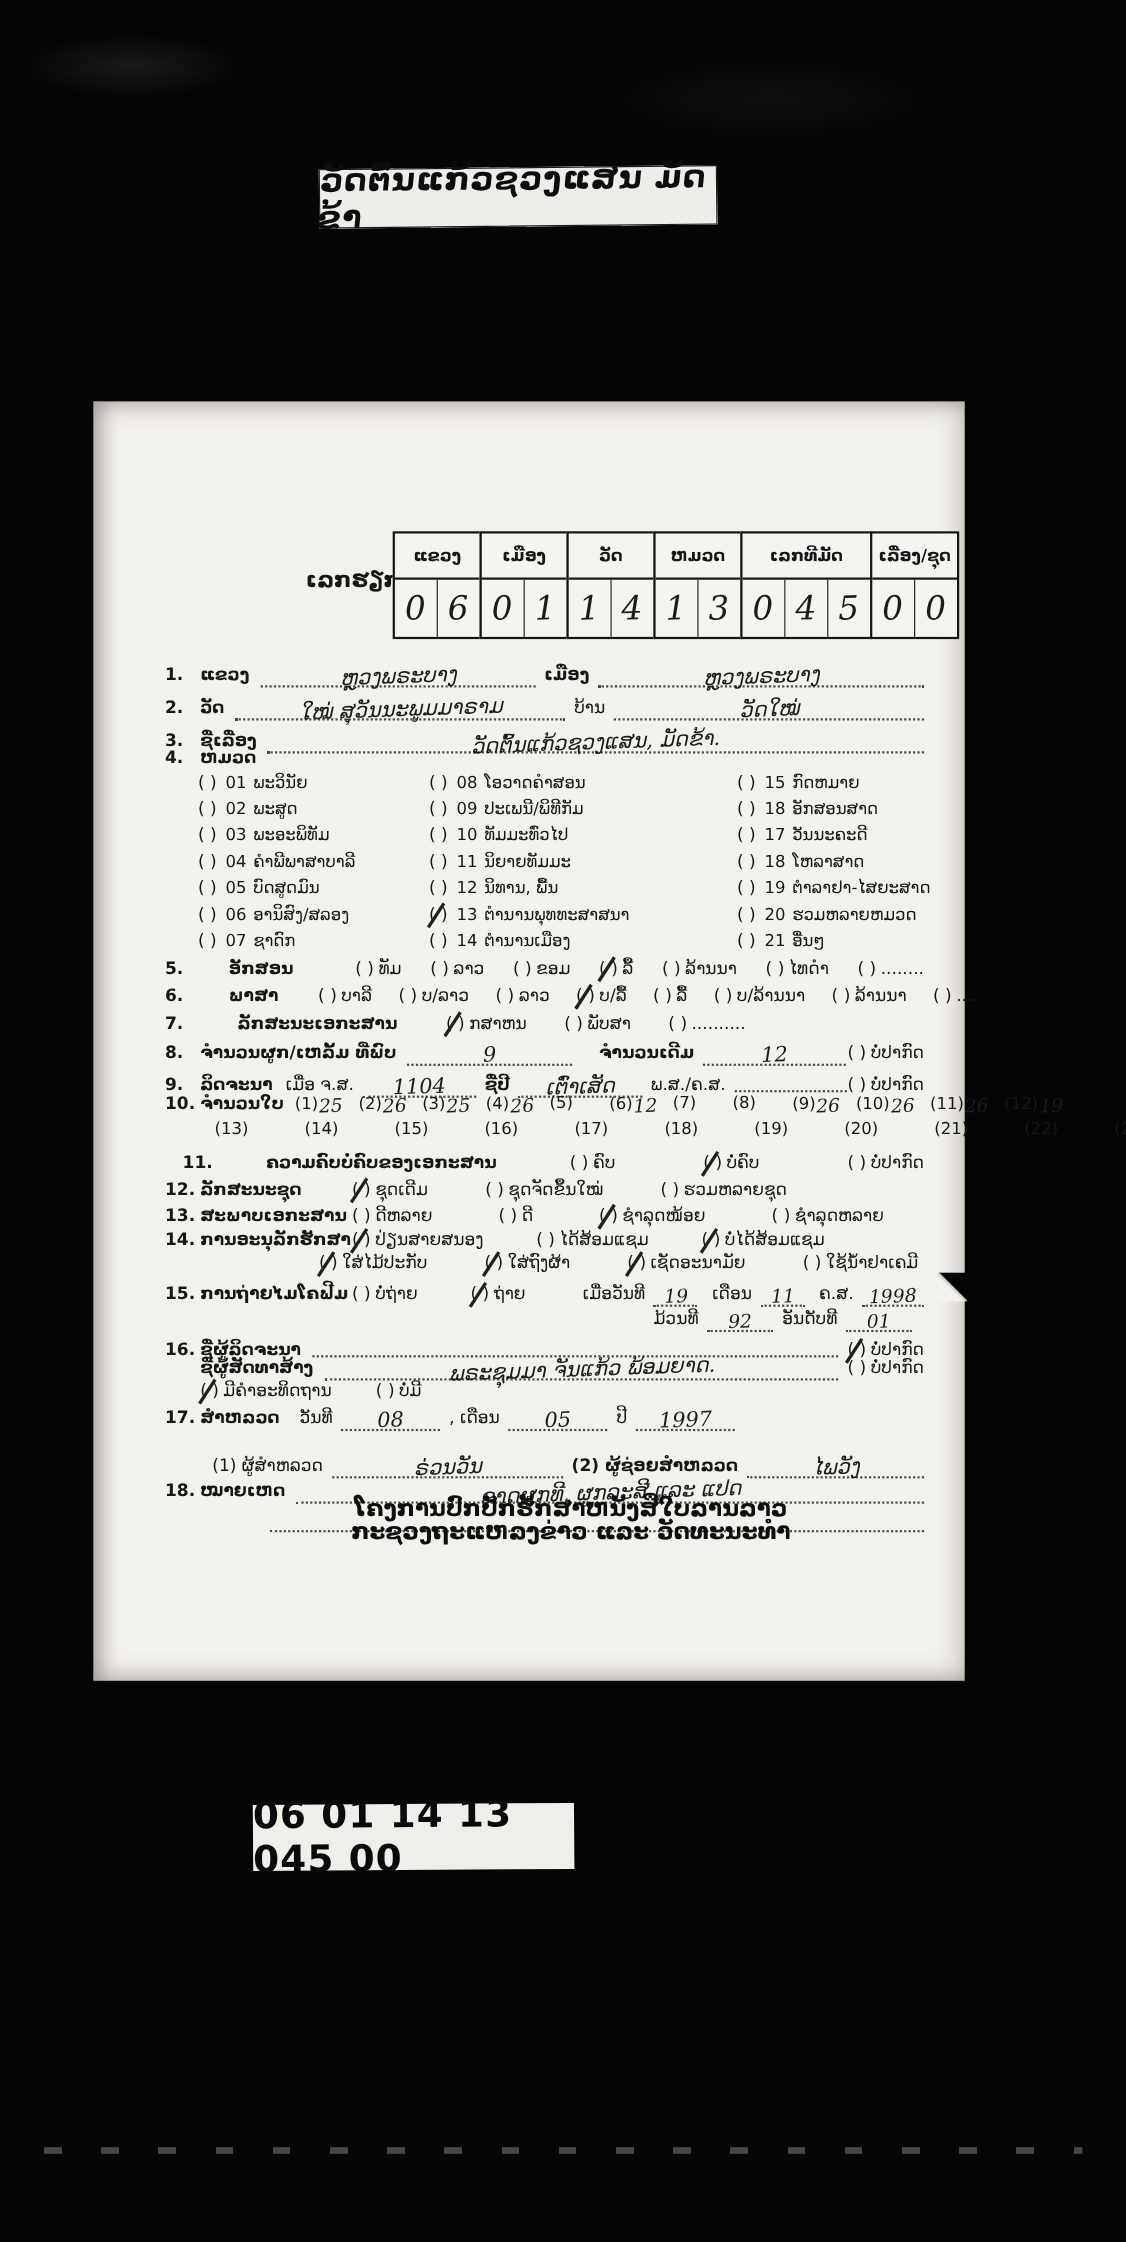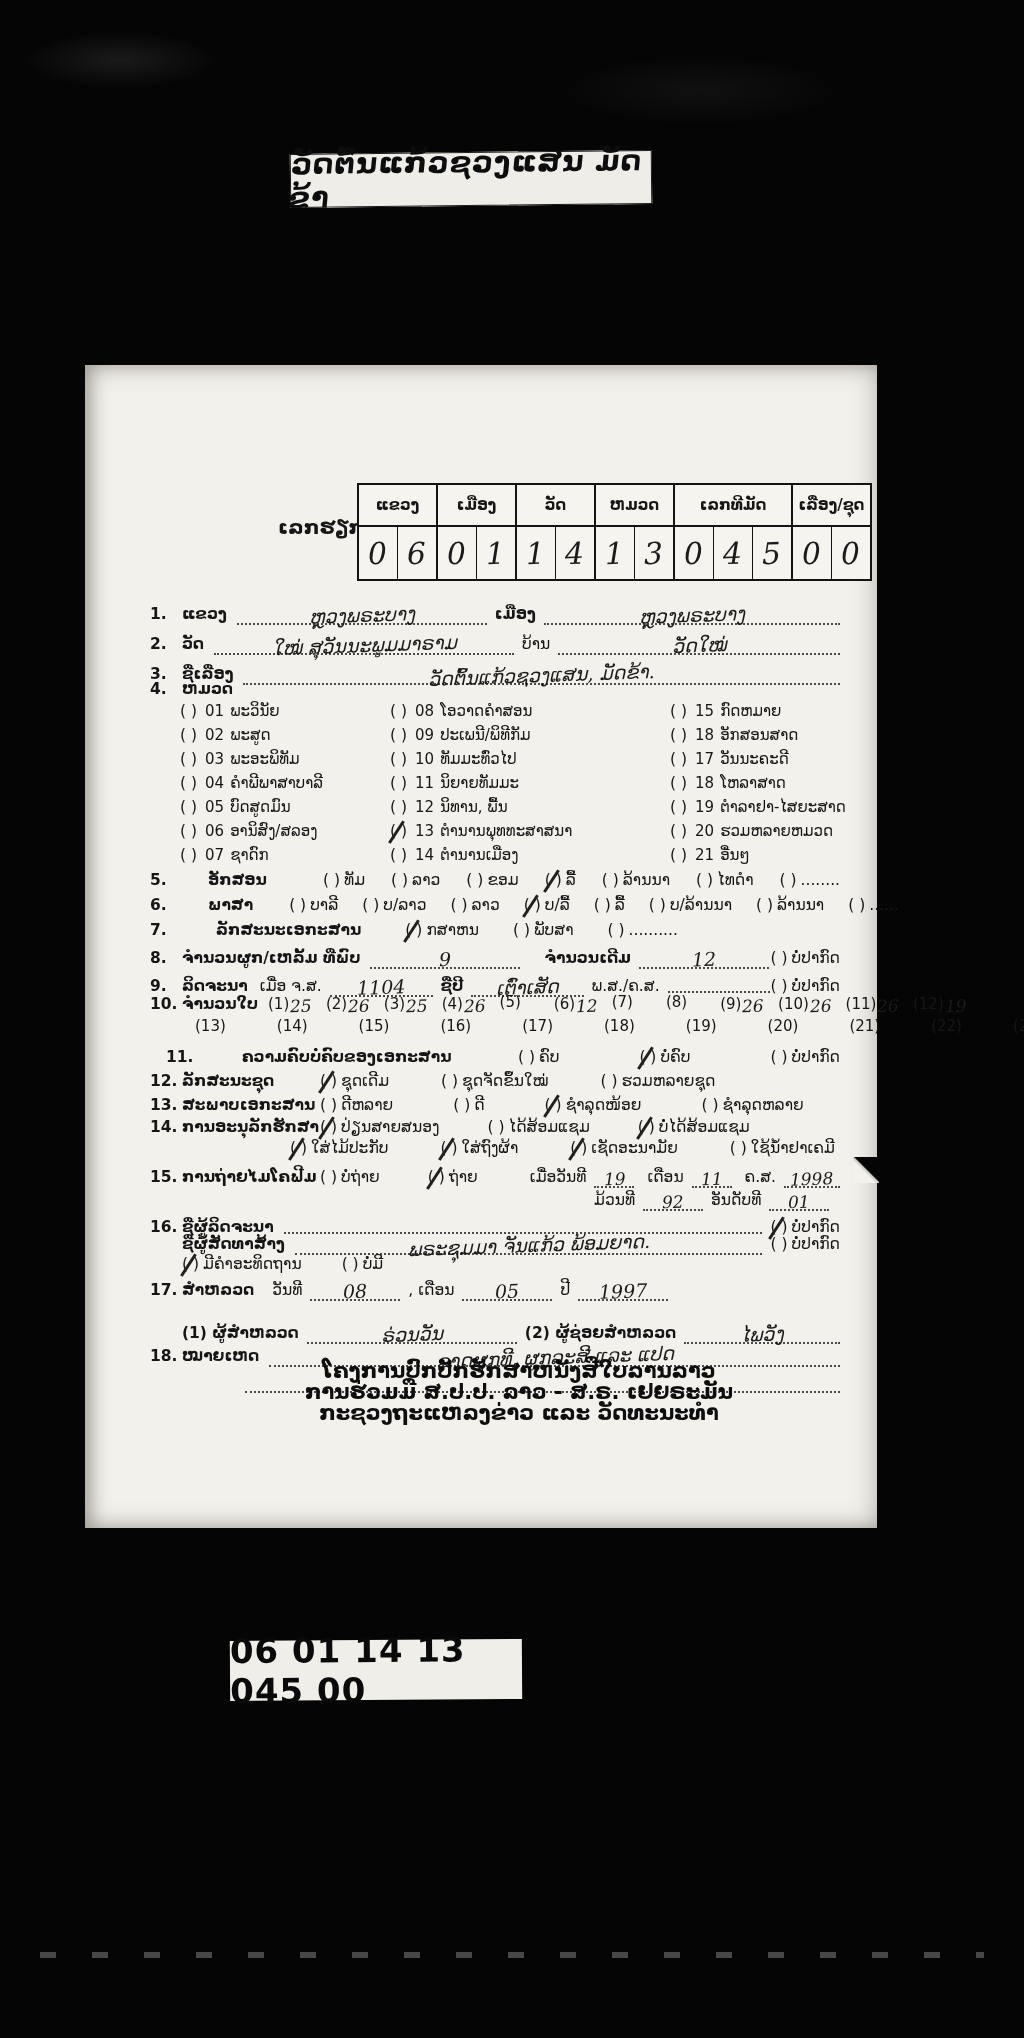--- a/index.html
+++ b/index.html
@@ -729,21 +729,21 @@
       <span class="plain">, ເດືອນ</span>
       <span class="dots" style="width:90px">
           <span class="hw">05</span>
         </span>
       <span class="plain">ປີ</span>
       <span class="dots" style="width:90px">
           <span class="hw">1997</span>
         </span>
     </div>
     <div class="row" style="top:955px;left:97px">
-      <span class="plain" style="font-weight:bold;margin-left:0">(1) ຜູ້ສຳຫລວດ</span>
+      <span class="plain" style="font-weight:normal;margin-left:11px">(1) ຜູ້ສຳຫລວດ</span>
       <span class="dots" style="width:210px">
           <span class="hw">ຣ່ວນວັນ</span>
         </span>
       <span class="plain" style="font-weight:bold">(2) ຜູ້ຊ່ອຍສຳຫລວດ</span>
       <span class="dots grow">
           <span class="hw">ໄພວັງ</span>
         </span>
     </div>
 
     <div class="row" style="top:978px">
@@ -752,21 +752,20 @@
       <span class="dots grow">
           <span class="hw">ຂາດຜູກທີ, ຜູກລະສີ ແລະ ແປດ</span>
         </span>
     </div>
     <div class="row" style="top:1004px;left:160px">
       <span class="dots grow"></span>
     </div>
 
     <div class="footer">
       <div>ໂຄງການປົກປັກຮັກສາຫນັງສືໃບລານລາວ</div>
-      <div>ການຮ່ວມມື ສ.ປ.ປ. ລາວ - ສ.ຣ. ເຢຍຣະມັນ</div>
       <div>ກະຊວງຖະແຫລງຂ່າວ ແລະ ວັດທະນະທຳ</div>
     </div>
 
     <div class="fold"></div>
   </div>
 
   <div class="numstrip">
     <span class="t">06 01 14 13 045 00</span>
   </div>
 

